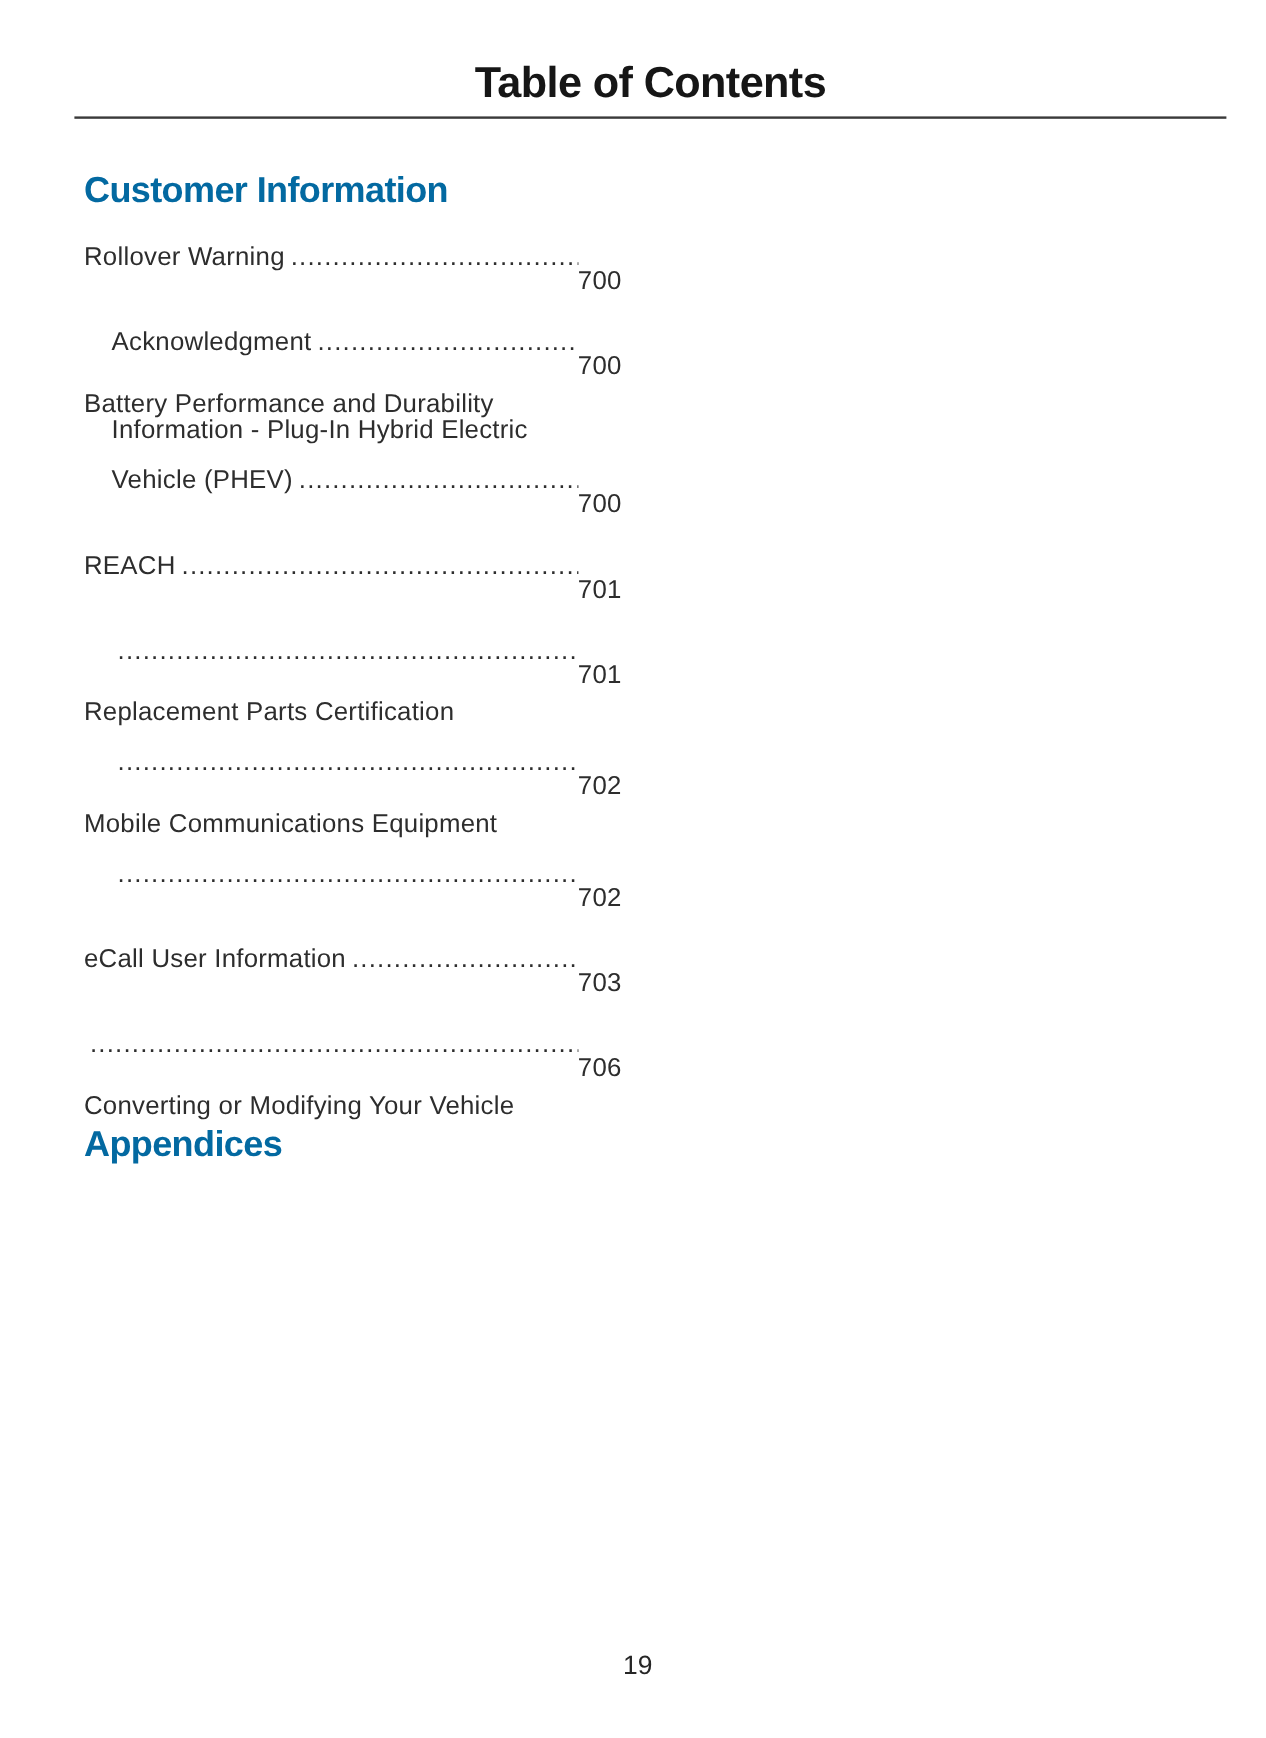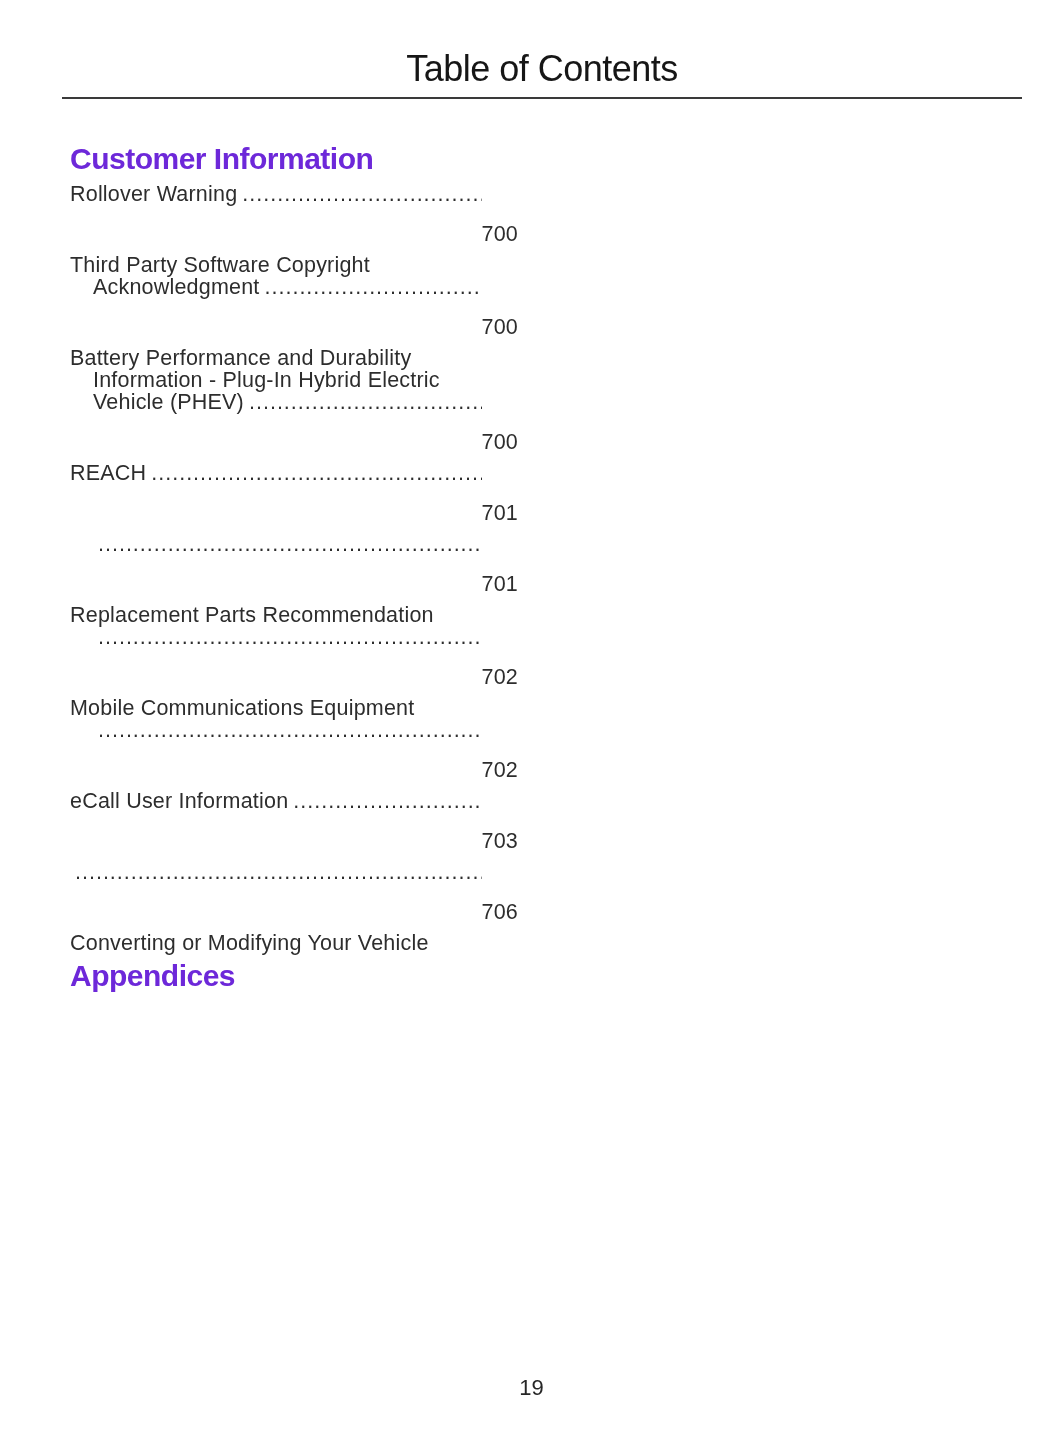--- a/index.html
+++ b/index.html
@@ -16,21 +16,21 @@
     color: #2d2d2d;
     overflow: hidden;
   }
   .doc-title {
     position: absolute;
     top: 48px;
     left: 62px;
     width: 960px;
     text-align: center;
     font-size: 36px;
-    font-weight: normal;
+    font-weight: bold;
     letter-spacing: -0.5px;
     color: #161616;
   }
   .title-rule {
     position: absolute;
     top: 97px;
     left: 62px;
     width: 960px;
     height: 2px;
     background: #3a3a3a;
@@ -38,33 +38,33 @@
   .toc-column {
     position: absolute;
     top: 146px;
     left: 70px;
     width: 448px;
   }
   .section-heading {
     font-size: 30px;
     font-weight: bold;
     letter-spacing: -0.5px;
-    color: #6d28d9;
+    color: #0369a1;
     line-height: 26px;
     margin: 0 0 11px 0;
   }
   .toc-section + .toc-section .section-heading {
     margin-top: 8px;
   }
   .toc-entry {
     margin-bottom: 9px;
   }
   .toc-line {
     display: flex;
-    align-items: flex-start;
+    align-items: center;
     font-size: 21.5px;
     line-height: 22px;
     letter-spacing: 0.2px;
     color: #2d2d2d;
   }
   .toc-line.indent {
     padding-left: 23px;
   }
   .entry-text {
     white-space: nowrap;
@@ -111,23 +111,20 @@
 
       <div class="toc-entry">
         <div class="toc-line">
           <span class="entry-text">Rollover Warning</span>
           <span class="dot-leader"></span>
           <span class="page-ref">700</span>
         </div>
       </div>
 
       <div class="toc-entry">
-        <div class="toc-line">
-          <span class="entry-text">Third Party Software Copyright</span>
-        </div>
         <div class="toc-line indent">
           <span class="entry-text">Acknowledgment</span>
           <span class="dot-leader"></span>
           <span class="page-ref">700</span>
         </div>
       </div>
 
       <div class="toc-entry">
         <div class="toc-line">
           <span class="entry-text">Battery Performance and Durability</span>
@@ -152,21 +149,21 @@
 
       <div class="toc-entry">
         <div class="toc-line indent">
           <span class="dot-leader"></span>
           <span class="page-ref">701</span>
         </div>
       </div>
 
       <div class="toc-entry">
         <div class="toc-line">
-          <span class="entry-text">Replacement Parts Recommendation</span>
+          <span class="entry-text">Replacement Parts Certification</span>
         </div>
         <div class="toc-line indent">
           <span class="dot-leader"></span>
           <span class="page-ref">702</span>
         </div>
       </div>
 
       <div class="toc-entry">
         <div class="toc-line">
           <span class="entry-text">Mobile Communications Equipment</span>

